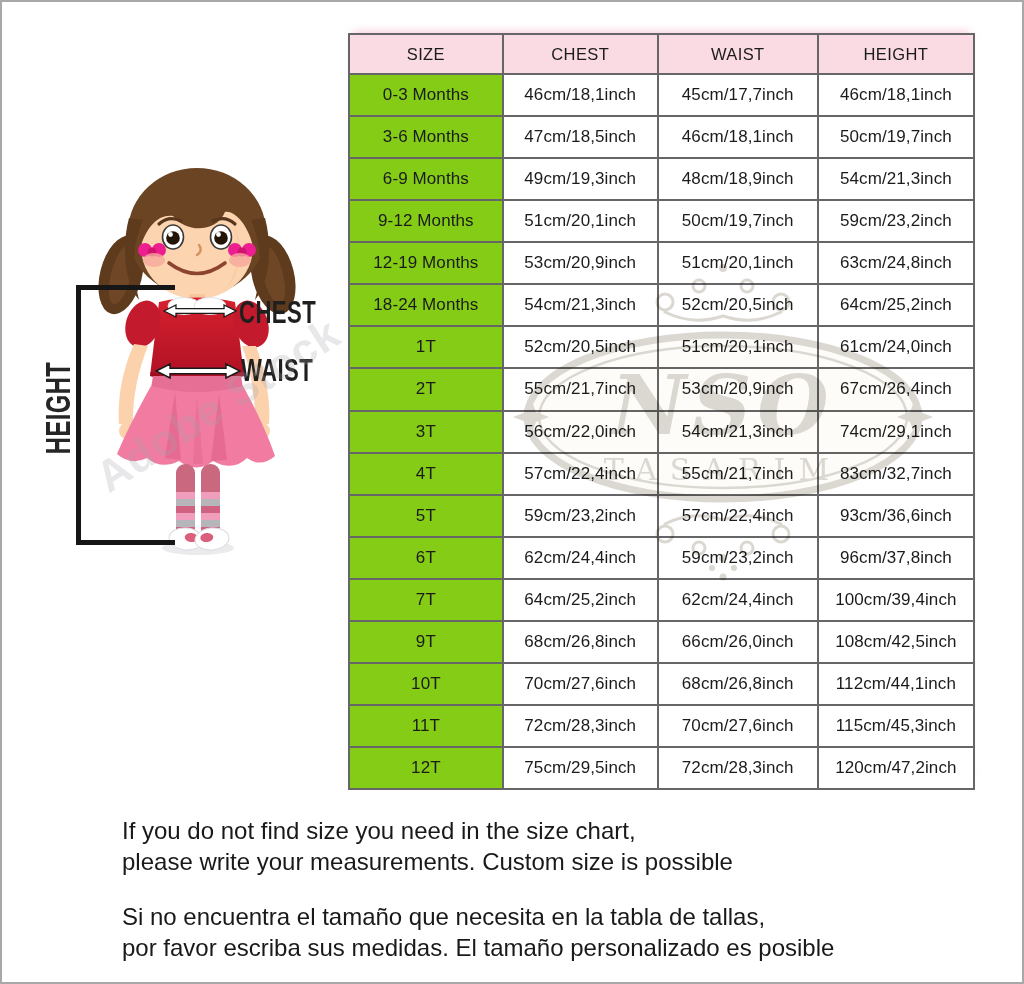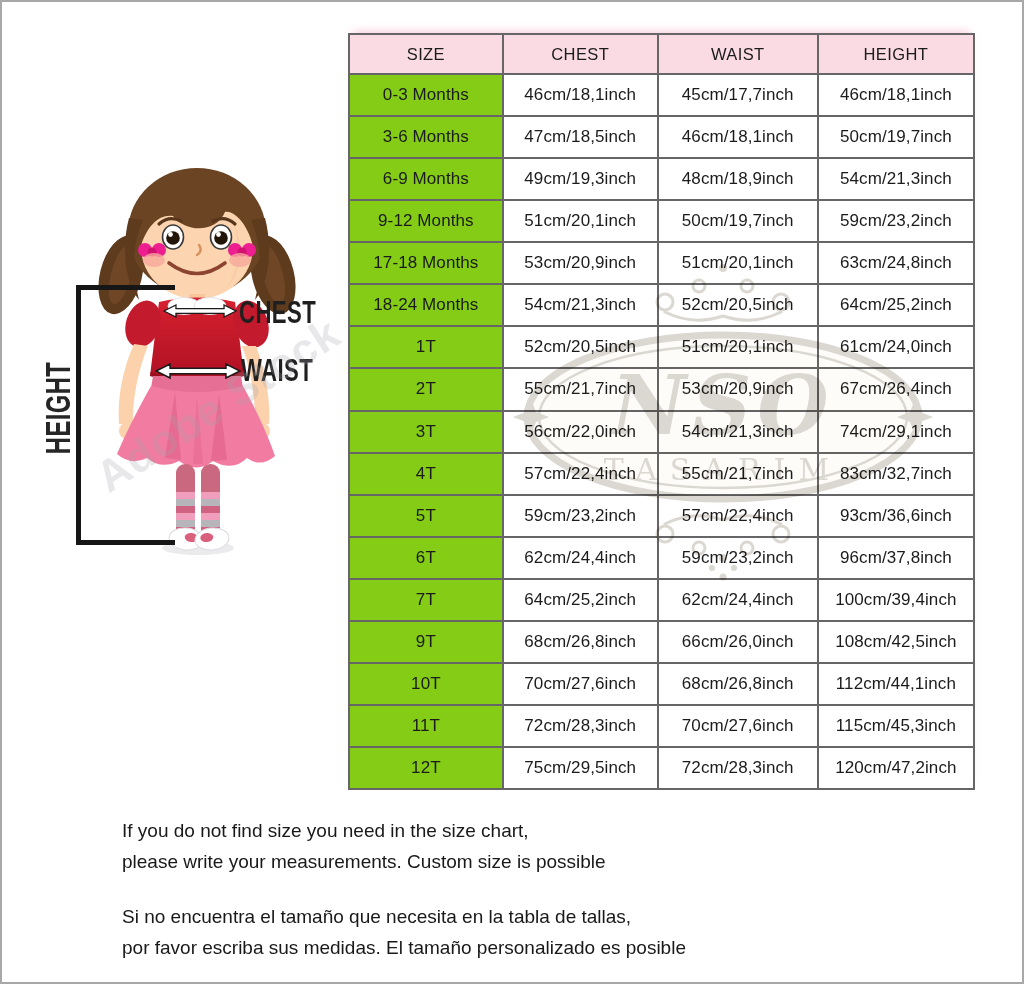--- a/index.html
+++ b/index.html
@@ -50,21 +50,21 @@
   .chest-arrow{left:163px;top:162px;width:74px;}
   .waist-arrow{left:155px;top:222px;width:86px;}
 
   .stock-watermark{
     position:absolute;left:78px;top:240px;width:280px;text-align:center;
     transform:rotate(-33deg);color:rgba(165,165,170,.25);
     font-size:44px;font-weight:bold;letter-spacing:1px;pointer-events:none;z-index:6;
   }
 
   
-  .notes{position:absolute;left:122px;top:815px;font-size:19px;line-height:31px;color:#191919;}
+  .notes{position:absolute;left:122px;top:815px;font-size:24px;line-height:31px;color:#191919;}
   .notes p{margin:0;}
   .notes p + p{margin-top:24px;}
 </style>
 </head>
 <body>
 
 <div class="frame"></div>
 
 <div class="figure-area">
 
@@ -240,21 +240,21 @@
     <td>48cm/18,9inch</td>
     <td>54cm/21,3inch</td>
   </tr>
         <tr>
     <td class="c-size">9-12 Months</td>
     <td>51cm/20,1inch</td>
     <td>50cm/19,7inch</td>
     <td>59cm/23,2inch</td>
   </tr>
         <tr>
-    <td class="c-size">17-18 Months</td>
+    <td class="c-size">12-19 Months</td>
     <td>53cm/20,9inch</td>
     <td>51cm/20,1inch</td>
     <td>63cm/24,8inch</td>
   </tr>
         <tr>
     <td class="c-size">18-24 Months</td>
     <td>54cm/21,3inch</td>
     <td>52cm/20,5inch</td>
     <td>64cm/25,2inch</td>
   </tr>

